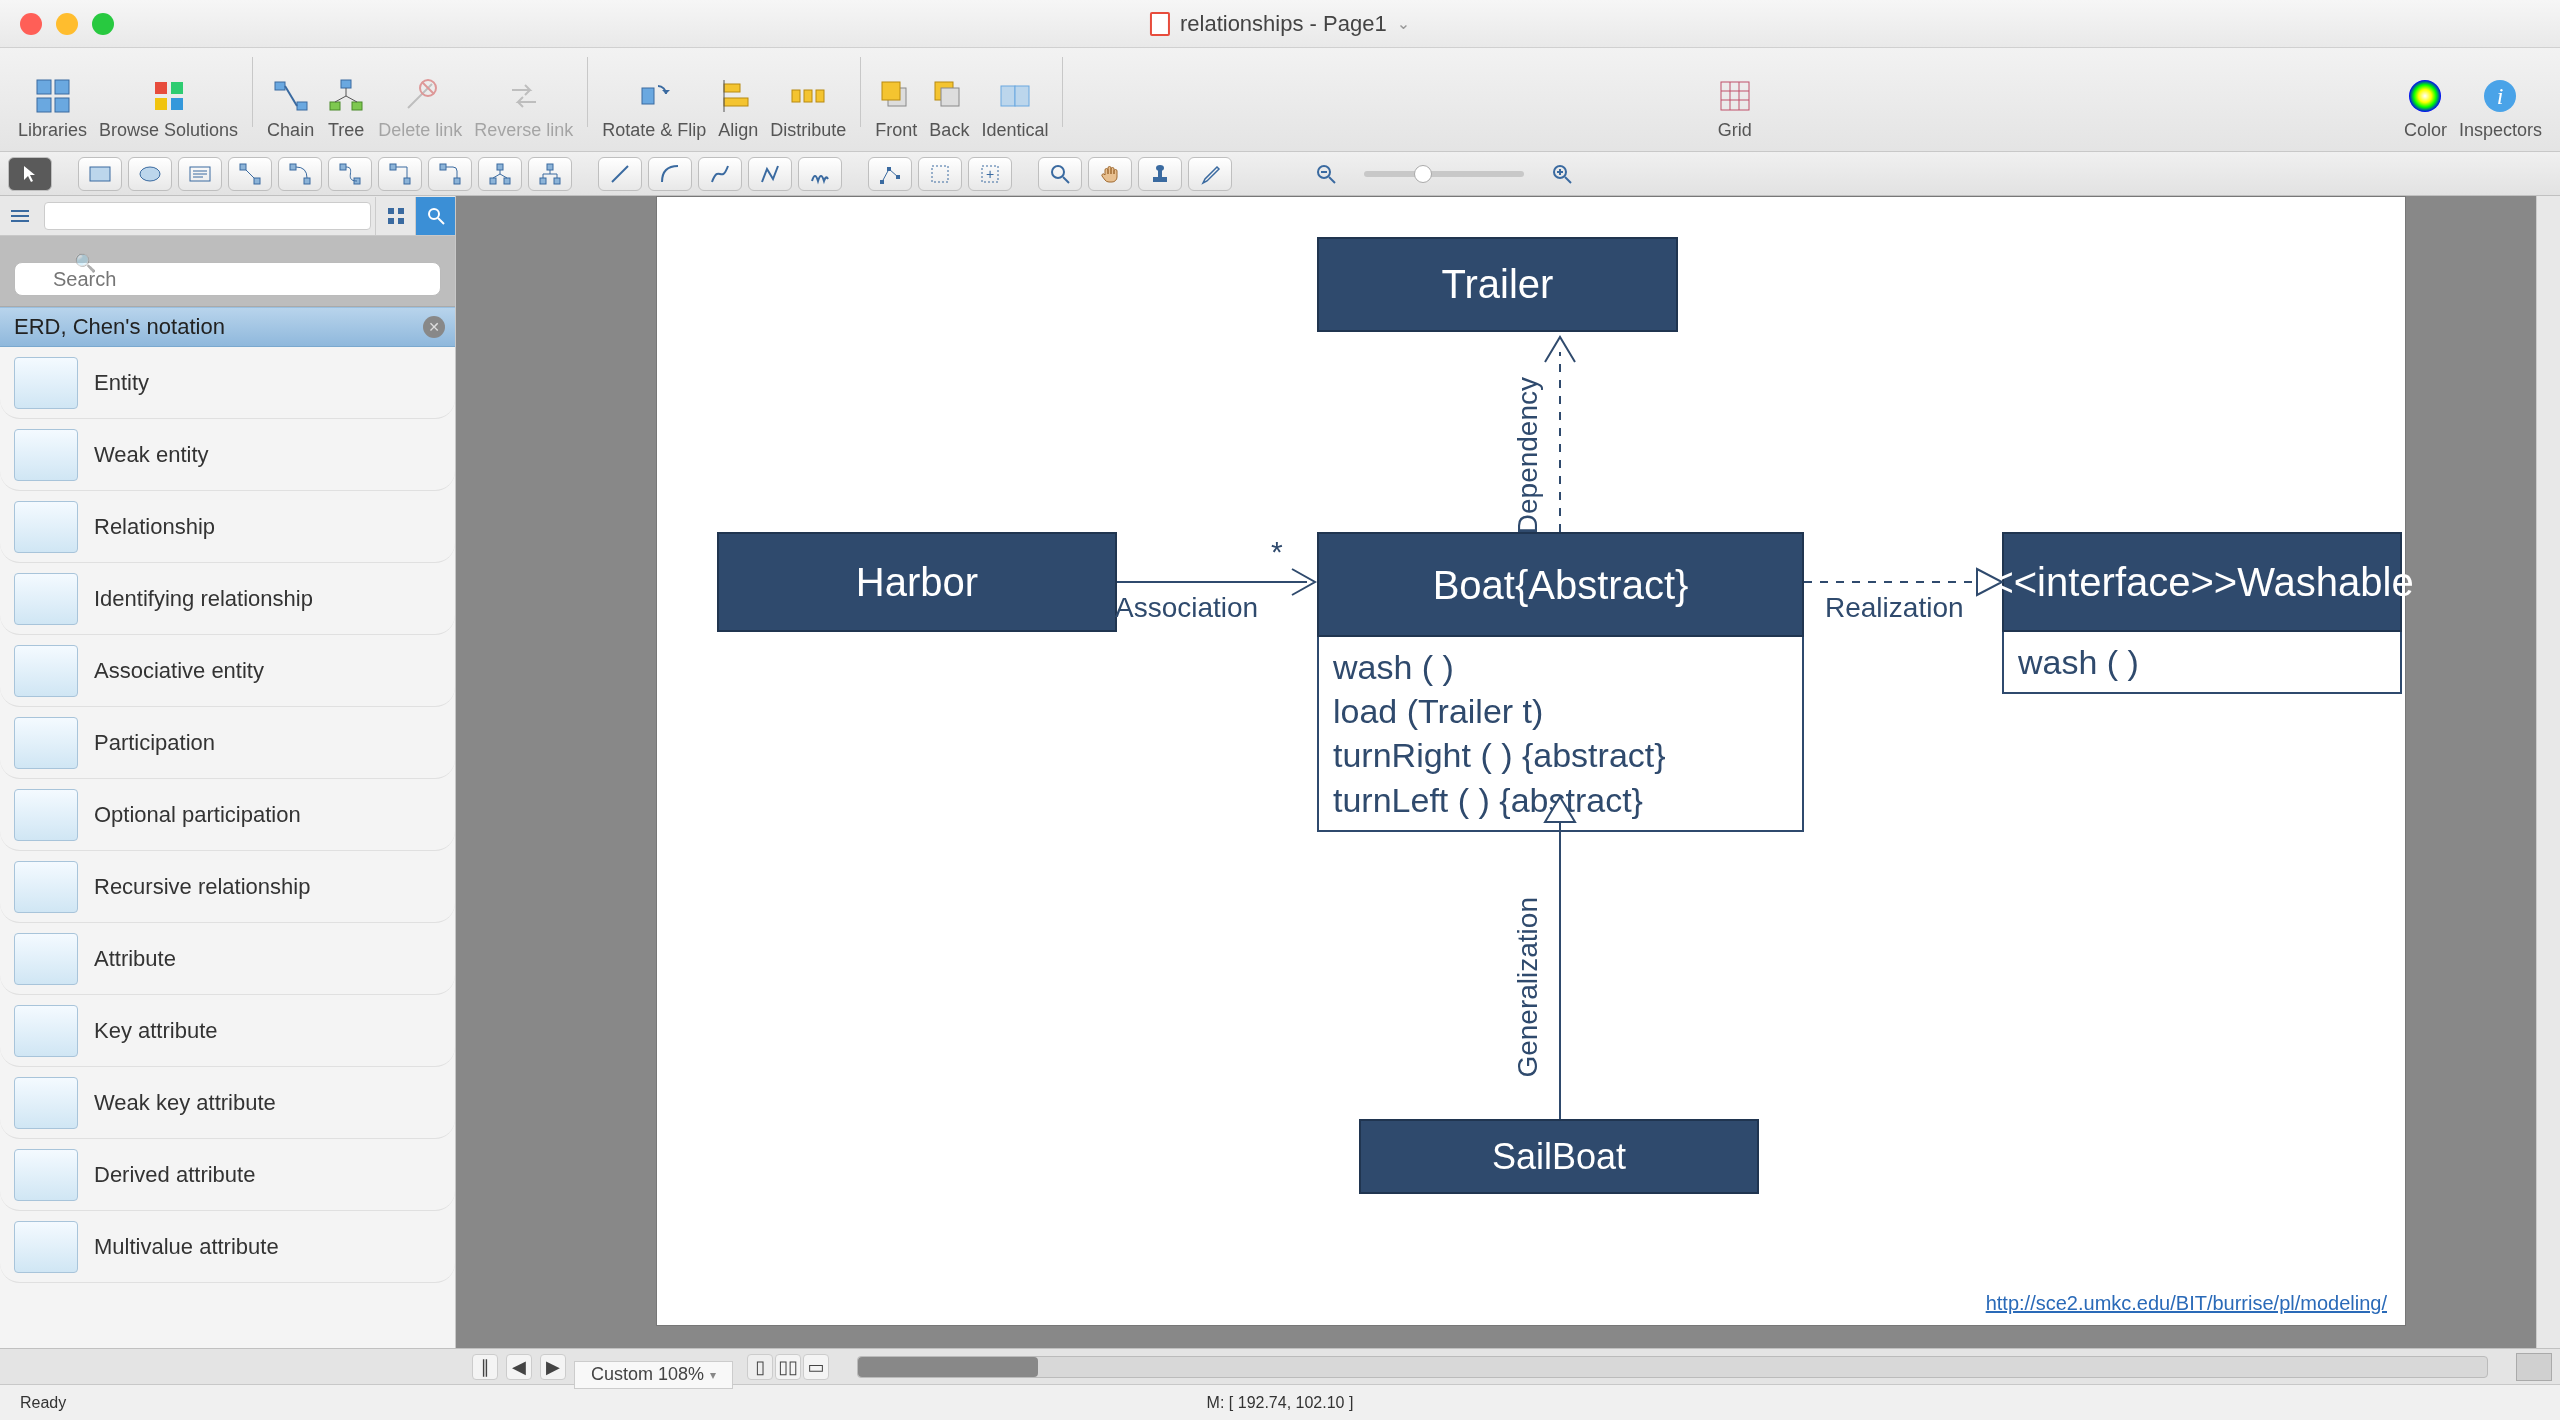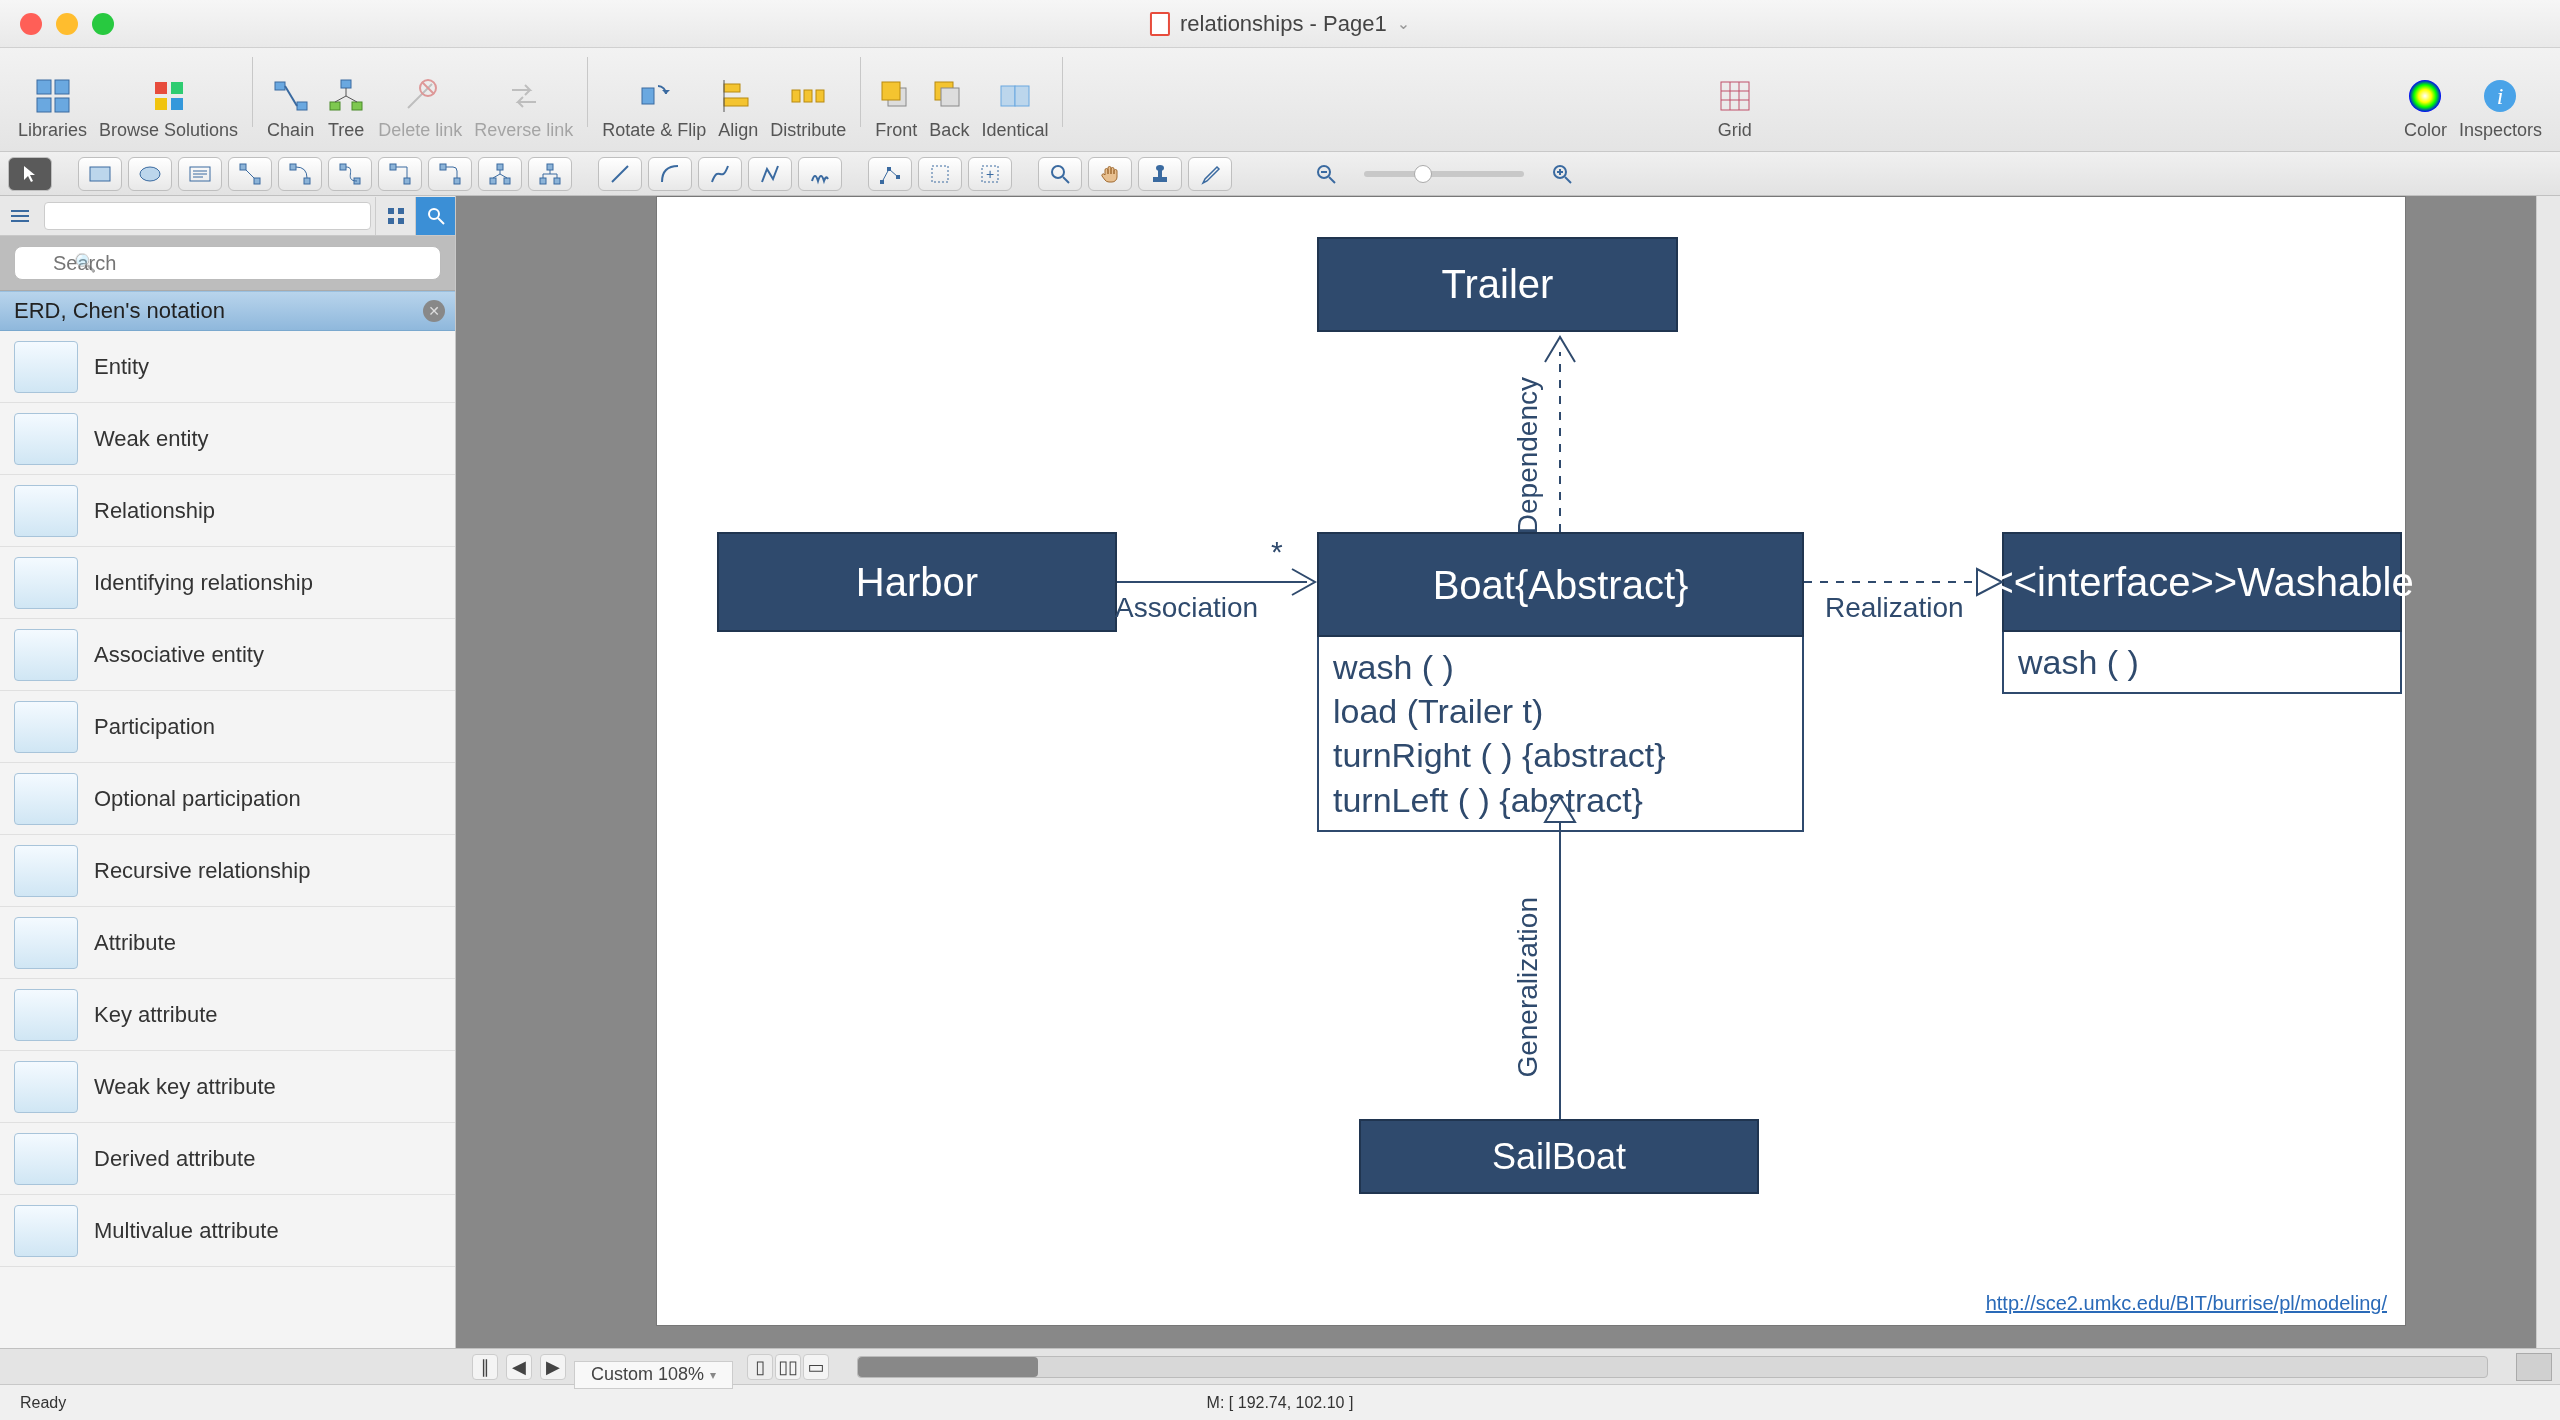--- a/index.html
+++ b/index.html
@@ -37,29 +37,29 @@
 
 .sidebar { width: 456px; background:#f4f4f4; border-right:1px solid #c8c8c8; display:flex; flex-direction:column; }
 .side-header { height:40px; background:#e8e8e8; display:flex; align-items:center; border-bottom:1px solid #c8c8c8; }
 .side-header .sh-left { width:40px; display:flex; align-items:center; justify-content:center; }
 .side-header .sh-mid { flex:1; background:#fff; height:28px; border:1px solid #ccc; border-radius:4px; margin:0 4px; }
 .side-header .sh-right { display:flex; }
 .side-header .sh-btn { width:40px; height:38px; display:flex; align-items:center; justify-content:center; border-left:1px solid #ccc; cursor:pointer; }
 .side-header .sh-btn.active { background:#3b8fd6; color:#fff; }
 
 .side-search { padding:10px 14px; background:#bdbdbd; border-bottom:1px solid #aaa; }
-.side-search input { width:100%; height:34px; border-radius:8px; border:1px solid #bbb; padding: 0 12px 0 38px; font-size:20px; background:#fff; color:#999; }
+.side-search input { width:100%; height:34px; border-radius:8px; border:1px solid #bbb; padding: 0 12px 0 38px; font-size:20px; background:#fff; color:#999;margin-top:16px; }
 .side-search .wrap{position:relative;}
 .side-search .wrap::before{content:"🔍";position:absolute;left:60px;top:6px;font-size:18px;opacity:0.5;}
 
 .lib-title { height:40px; background:linear-gradient(#b8d4ec,#8fb8dc); border-top:1px solid #9ac0e0; border-bottom:1px solid #7aa8ce; display:flex; align-items:center; padding:0 14px; font-size:22px; color:#222; position:relative; }
 .lib-title .close{position:absolute;right:10px;width:22px;height:22px;border-radius:50%;background:#888;color:#ddd;display:flex;align-items:center;justify-content:center;font-size:14px;cursor:pointer;}
 
 .shapes { overflow-y:auto; flex:1; }
-.shape-item { height:72px; display:flex; align-items:center; padding: 0 14px; border-bottom:1px solid #e0e0e0; cursor:pointer; gap:16px; }
+.shape-item { height:72px; display:flex; align-items:center; padding: 0 14px; border-bottom:1px solid #e0e0e0; cursor:pointer; gap:16px;border-radius:20px; }
 .shape-thumb { width:64px; height:52px; background:linear-gradient(#f4faff,#d0e6f4); border:1px solid #a8c4da; border-radius:4px; flex-shrink:0; }
 .shape-item span { font-size:22px; color:#333; }
 
 
 .canvas-wrap { flex:1; background:#888; position:relative; overflow:hidden; }
 .canvas-wrap .scroll-v { position:absolute; right:0; top:0; bottom:0; width:24px; background:#e8e8e8; border-left:1px solid #ccc; }
 .canvas { position:absolute; left:200px; top:0; width:1750px; height:1130px; background:#fff; border:1px solid #777; }
 
 .uml-box { position:absolute; background:#2f4a6d; color:#fff; border:2px solid #203550; display:flex; align-items:center; justify-content:center; font-size:40px; }
 .uml-box.head { flex-direction:row; padding:8px 0; line-height:1.2; }

